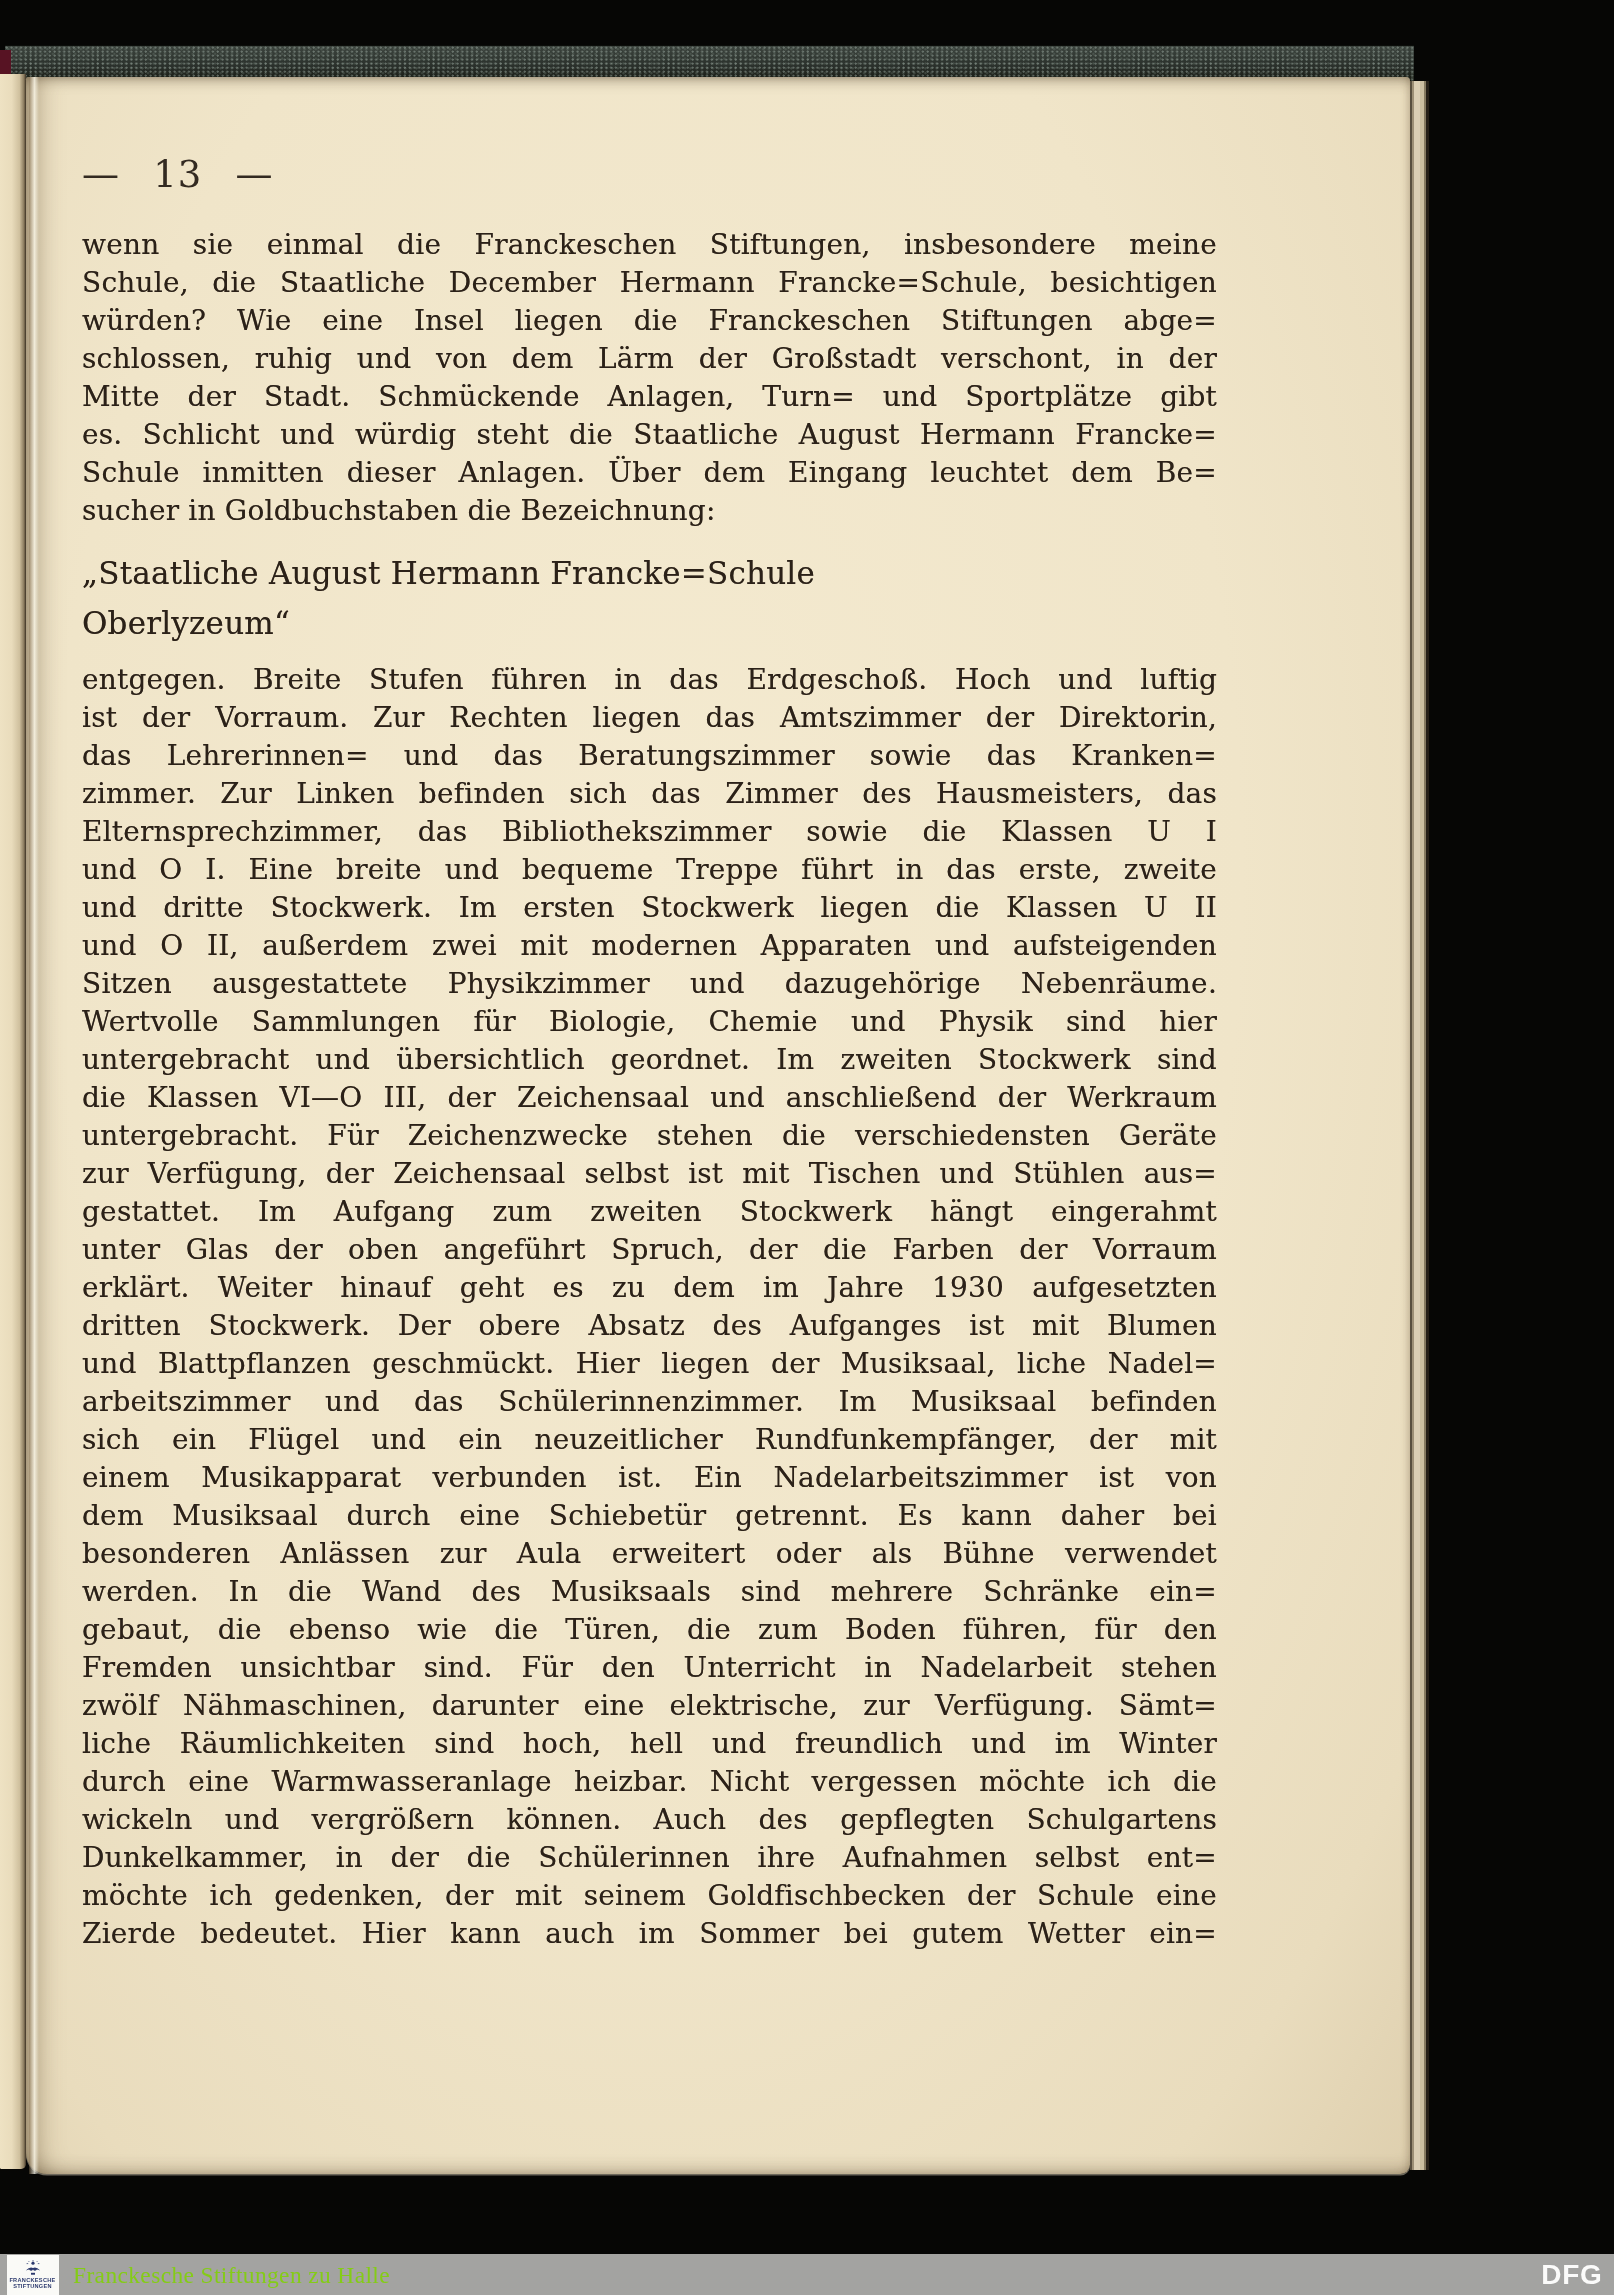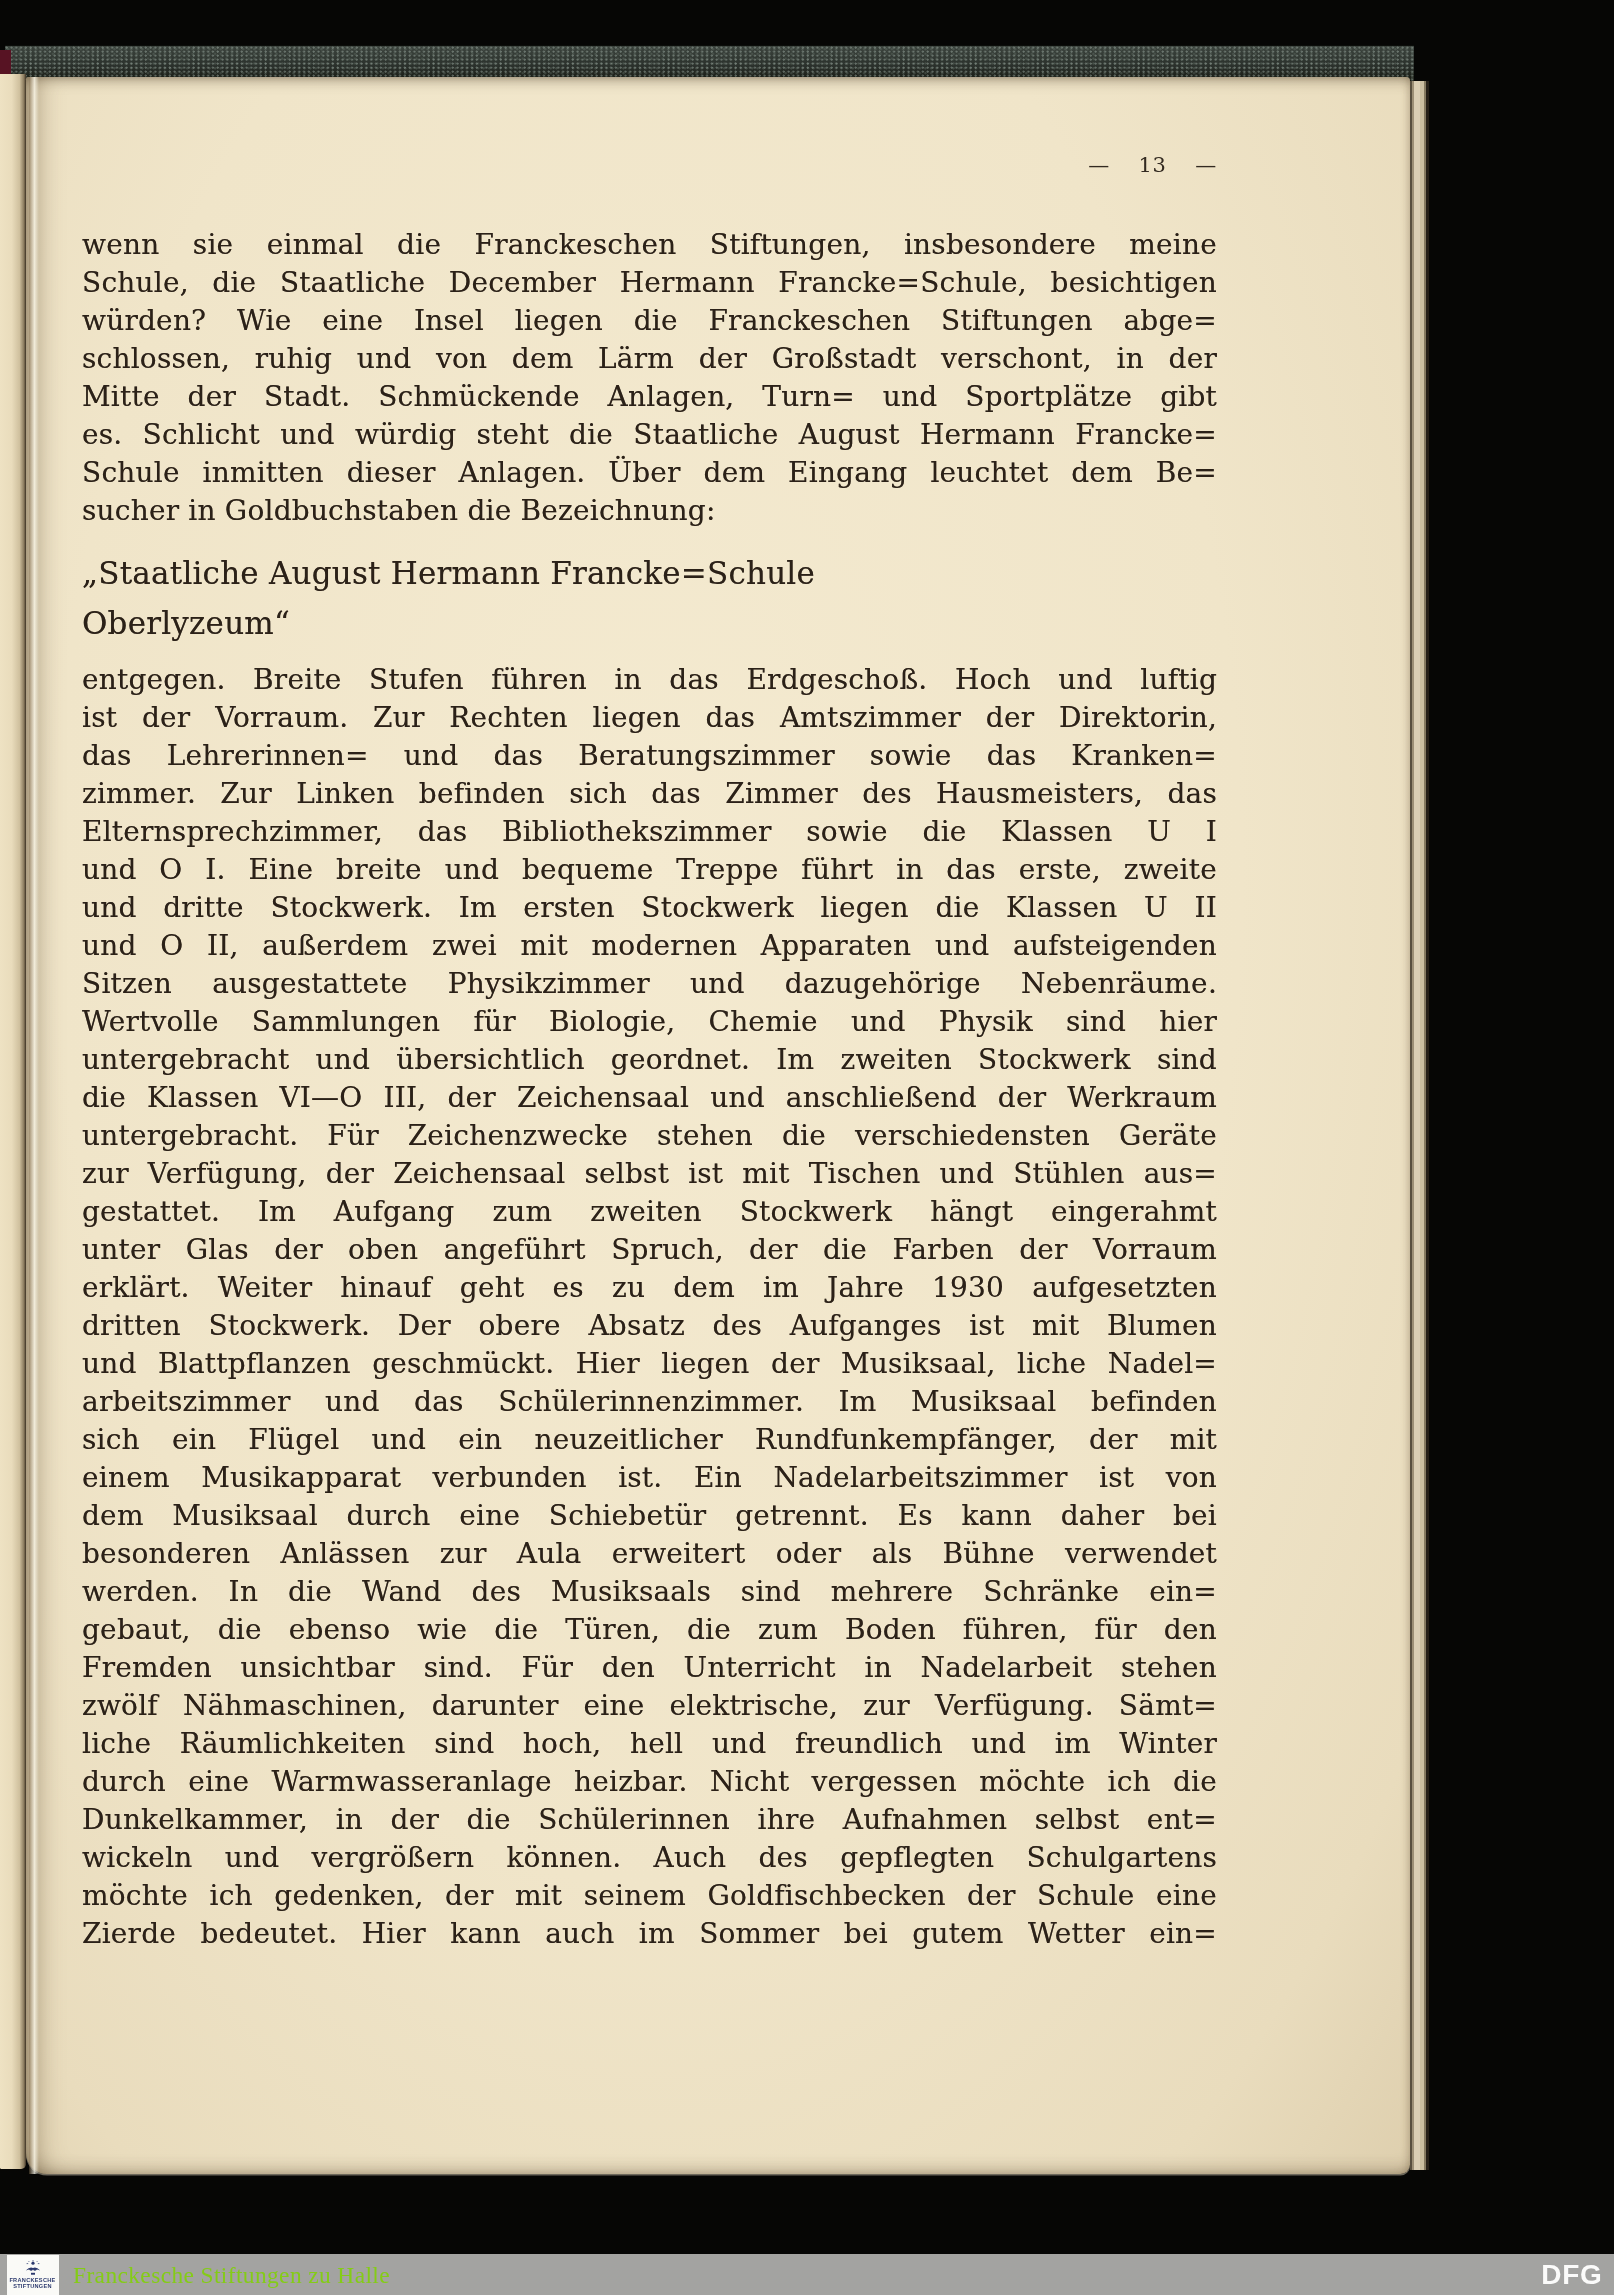--- a/index.html
+++ b/index.html
@@ -29,22 +29,22 @@
     box-shadow:
       inset 24px 0 27.4px -16px rgba(90,70,40,.55),
       inset -4.8px 0 9.7px -4.8px rgba(90,70,40,.30),
       inset 0 9.7px 16px -11.3px rgba(60,45,25,.65),
       inset 0 -13px 19.4px -14.5px rgba(60,45,25,.45),
       0 1.6px 0 rgba(235,225,200,.45);}
   .fold-highlight{position:absolute;left:3.2px;top:0;width:9.7px;height:100%;
     background:linear-gradient(90deg,rgba(120,95,60,.35),rgba(255,252,238,.75) 55%,rgba(255,252,238,0));}
 
   
-  .page-number{position:absolute;left:56px;top:76px;width:1135px;text-align:right;
-    font-size:21px;color:#332a21;word-spacing:21px;letter-spacing:0.8px;}
+  .page-number{position:absolute;left:56px;top:76px;width:1135px;text-align:left;
+    font-size:37px;color:#332a21;word-spacing:21px;letter-spacing:0.8px;}
   .body-text{position:absolute;left:56px;top:149px;width:1135px;color:#2b2118;
     font-size:28px;line-height:38px;letter-spacing:0.2px;
     text-shadow:0 0 0.6px rgba(43,33,24,.55);}
   .line{text-align:justify;text-align-last:justify;}
   .para1 .line:last-child{text-align-last:left;}
   .inscription{margin:18px 0 13px;}
   .inscription-line{text-align:left;font-size:31px;line-height:50px;}
 
   
   .footer-bar{position:absolute;left:0;top:2254px;width:1614px;height:42px;background:#a3a3a1;}
@@ -113,22 +113,22 @@
           <div class="line">sich ein Flügel und ein neuzeitlicher Rundfunkempfänger, der mit</div>
           <div class="line">einem Musikapparat verbunden ist. Ein Nadelarbeitszimmer ist von</div>
           <div class="line">dem Musiksaal durch eine Schiebetür getrennt. Es kann daher bei</div>
           <div class="line">besonderen Anlässen zur Aula erweitert oder als Bühne verwendet</div>
           <div class="line">werden. In die Wand des Musiksaals sind mehrere Schränke ein=</div>
           <div class="line">gebaut, die ebenso wie die Türen, die zum Boden führen, für den</div>
           <div class="line">Fremden unsichtbar sind. Für den Unterricht in Nadelarbeit stehen</div>
           <div class="line">zwölf Nähmaschinen, darunter eine elektrische, zur Verfügung. Sämt=</div>
           <div class="line">liche Räumlichkeiten sind hoch, hell und freundlich und im Winter</div>
           <div class="line">durch eine Warmwasseranlage heizbar. Nicht vergessen möchte ich die</div>
+          <div class="line">wickeln und vergrößern können. Auch des gepflegten Schulgartens</div>
           <div class="line">Dunkelkammer, in der die Schülerinnen ihre Aufnahmen selbst ent=</div>
-          <div class="line">wickeln und vergrößern können. Auch des gepflegten Schulgartens</div>
           <div class="line">möchte ich gedenken, der mit seinem Goldfischbecken der Schule eine</div>
           <div class="line">Zierde bedeutet. Hier kann auch im Sommer bei gutem Wetter ein=</div>
         </div>
     </div>
   </div>
 
   <div class="fore-edge"></div>
 
   <div class="footer-bar"></div>
 

